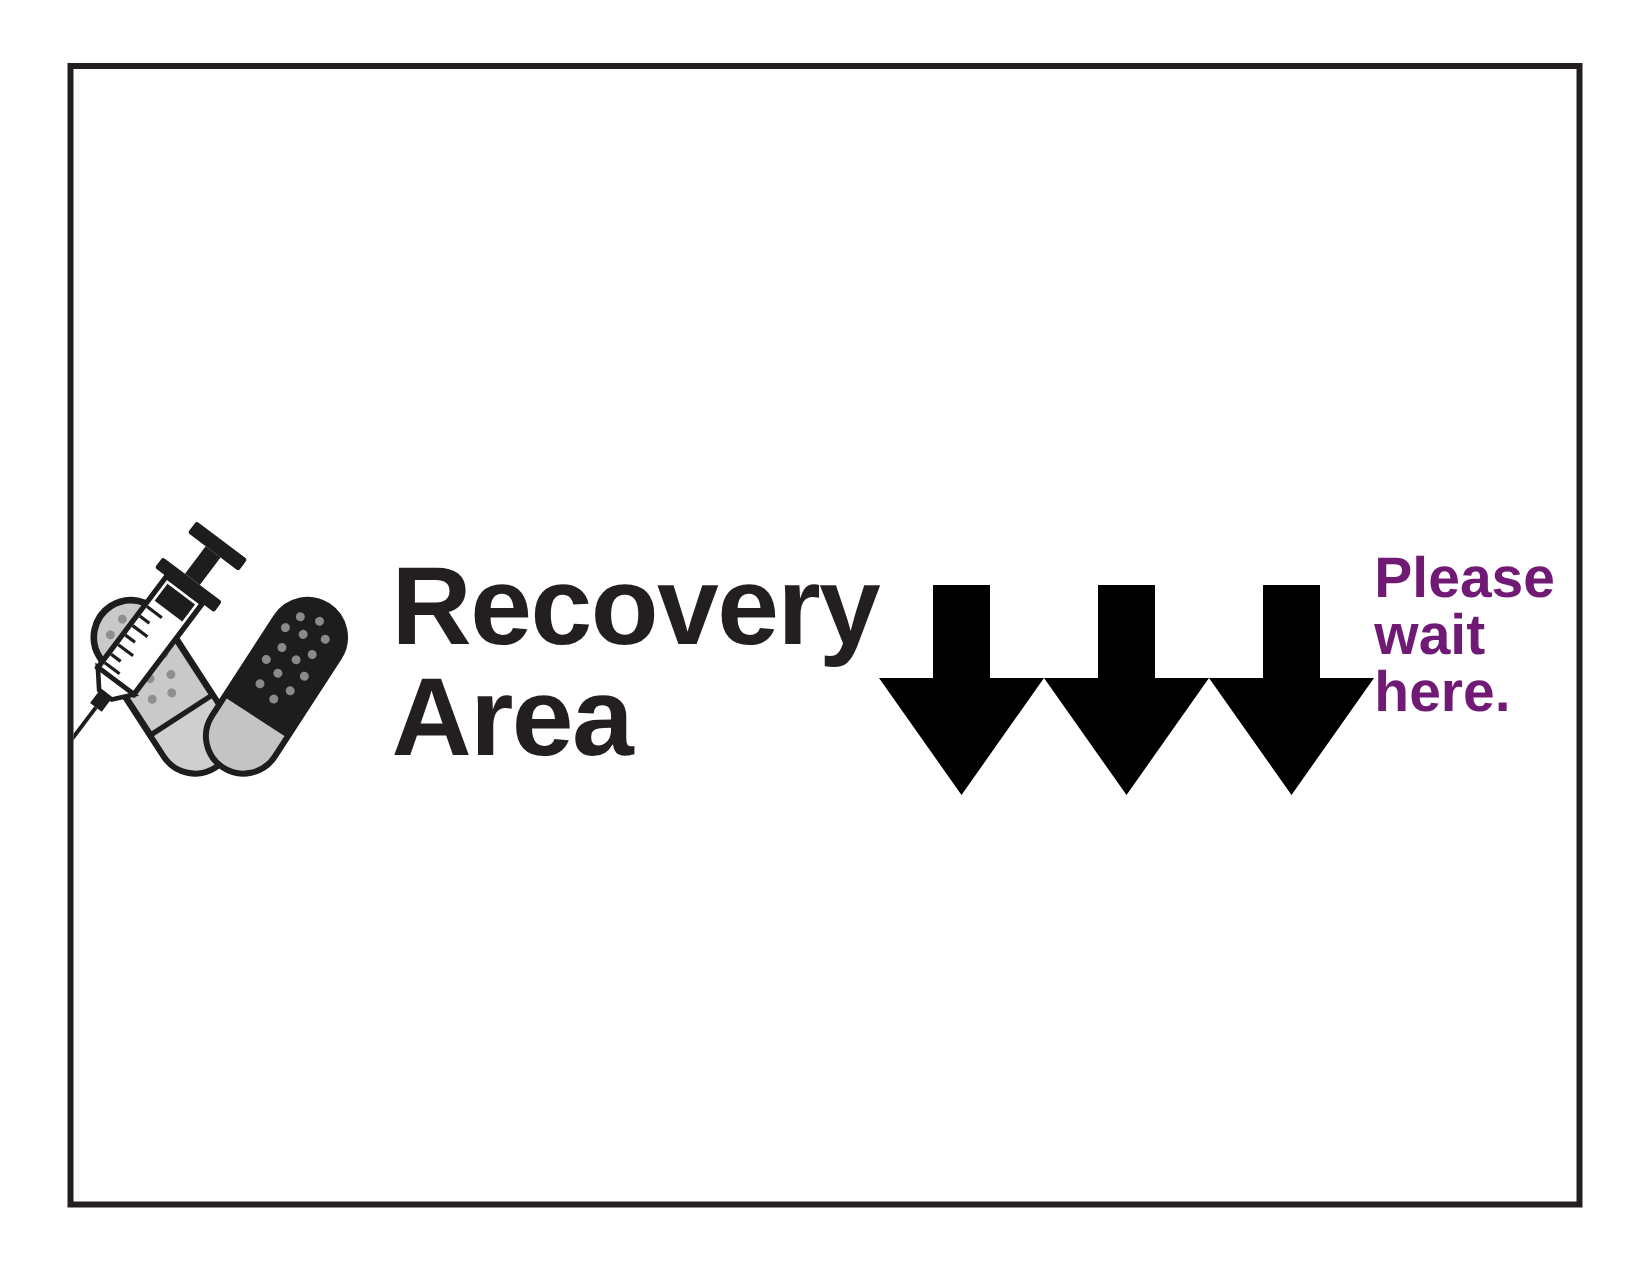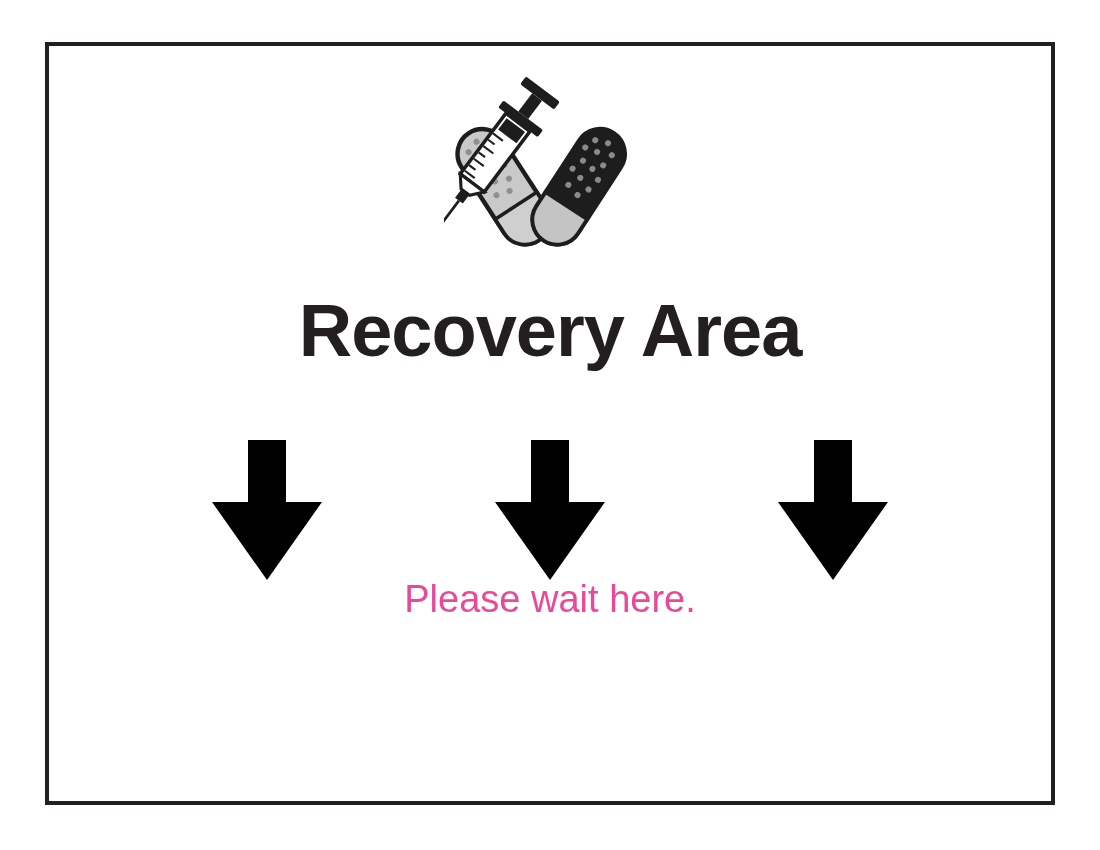--- a/index.html
+++ b/index.html
@@ -18,21 +18,21 @@
   .sign-frame {
     position: absolute;
     left: 45px;
     top: 42px;
     width: 1010px;
     height: 763px;
     border: 4px solid #231f20;
     box-sizing: border-box;
     background: #ffffff;
     display: flex;
-    flex-direction: column;
+    flex-direction: row;
     align-items: center;
   }
   .icon-wrap {
     margin-top: 26px;
     height: 188px;
     display: flex;
     align-items: center;
     justify-content: center;
   }
   .sign-title {
@@ -47,22 +47,22 @@
     margin-top: 72px;
     width: 676px;
     display: flex;
     justify-content: space-between;
   }
   .down-arrow svg {
     display: block;
   }
   .sign-subtitle {
     font-size: 38px;
-    font-weight: normal;
-    color: #ec4899;
+    font-weight: bold;
+    color: #701a75;
     line-height: 1;
   }
 </style>
 </head>
 <body>
 
 <div class="page">
   <div class="sign-frame">
 
     <div class="icon-wrap">

